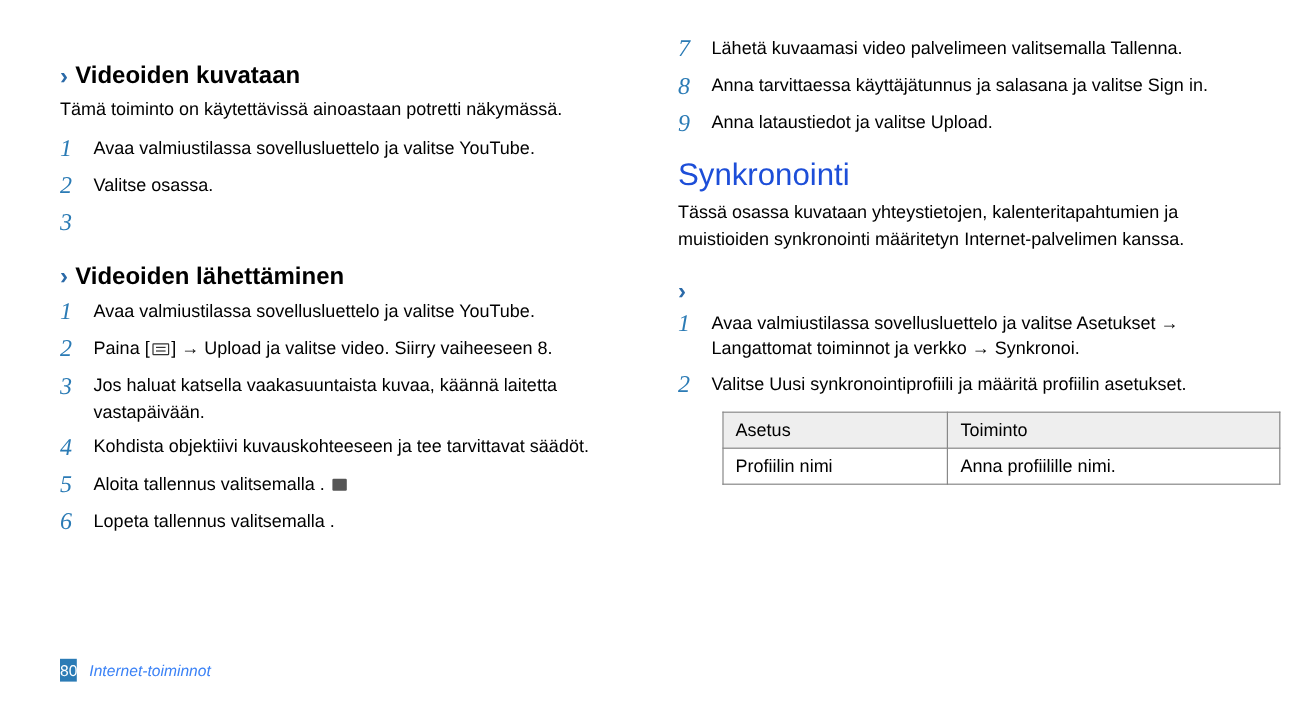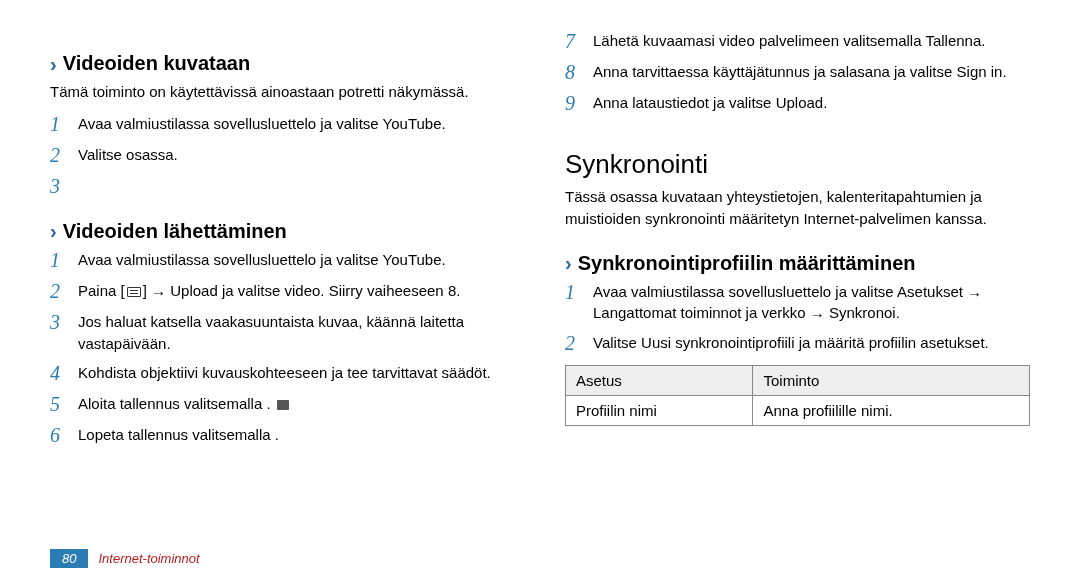--- a/index.html
+++ b/index.html
@@ -2,38 +2,38 @@
 <html><head>
 <meta charset="utf-8">
 <style>
   * { box-sizing: border-box; margin: 0; padding: 0; }
   html, body { width: 1080px; height: 586px; background: #fff; font-family: Arial, Helvetica, sans-serif; color: #000; }
   .page { width: 1080px; height: 586px; position: relative; padding: 30px 50px 0 50px; }
   .columns { display: flex; gap: 50px; }
   .col { flex: 1; }
   .subheading { font-size: 20px; font-weight: bold; margin-top: 22px; margin-bottom: 6px; display: flex; align-items: center; gap: 6px; }
   .subheading .chev { color: #2b6aa8; font-size: 20px; line-height: 1; }
-  .mainheading { color: #000000; font-size: 26px; font-weight: normal; margin-top: 34px; margin-bottom: 6px; }
+  .mainheading { color: #1d4ed8; font-size: 26px; font-weight: normal; margin-top: 15px; margin-bottom: 6px; }
   p, li, .row { font-size: 15px; line-height: 1.45; }
   .intro { margin-bottom: 10px; }
   ol.steps { list-style: none; padding: 0; margin: 0; }
   ol.steps > li { display: flex; gap: 10px; margin-bottom: 8px; align-items: flex-start; }
   ol.steps .num { font-family: "Times New Roman", serif; font-style: italic; color: #2b7bb5; font-size: 20px; min-width: 18px; line-height: 1.15; }
   ol.steps .body { flex: 1; }
   .bold { font-weight: normal; }
   .indent-sub { margin-left: 28px; margin-bottom: 8px; font-size: 15px; line-height: 1.45; }
   .sq { display: inline-block; width: 12px; height: 10px; background: #555; border-radius: 1px; vertical-align: middle; margin: 0 2px; }
   .menu-icon { display: inline-block; width: 14px; height: 10px; border: 1px solid #333; border-radius: 1px; vertical-align: middle; margin: 0 2px; position: relative; }
   .menu-icon::before { content: ""; position: absolute; left: 2px; right: 2px; top: 2px; height: 1px; background: #333; box-shadow: 0 3px 0 #333; }
-  table.settings { border-collapse: collapse; width: 100%; margin-top: 10px; }
+  table.settings { border-collapse: collapse; width: 100%; margin-top: 10px; margin-left: 37px; }
   table.settings td, table.settings th { border: 1px solid #888; padding: 6px 10px; font-size: 15px; text-align: left; font-weight: normal; }
   table.settings th { background: #eee; }
   .footer { position: absolute; left: 50px; bottom: 18px; display: flex; align-items: center; gap: 10px; }
-  .footer .pn { background: #2b7bb5; color: #fff; font-style: italic; font-size: 13px; padding: 2px 12px; }
-  .footer .sect { font-style: italic; font-size: 13px; color: #b91c1c; }
+  .footer .pn { background: #2b7bb5; color: #fff; font-size: 13px; padding: 2px 0; }
+  .footer .sect { font-style: italic; font-size: 13px; color: #3b82f6; }
 </style>
 </head>
 <body>
 
 <div class="page">
   <div class="columns">
 
     <div class="col">
 
       <div class="subheading">
@@ -121,21 +121,20 @@
             <span>Anna lataustiedot ja valitse </span><span class="bold">Upload</span><span>.</span>
           </span>
         </li>
       </ol>
 
       <h2 class="mainheading">Synkronointi</h2>
       <p class="intro">Tässä osassa kuvataan yhteystietojen, kalenteritapahtumien ja muistioiden synkronointi määritetyn Internet-palvelimen kanssa.</p>
 
       <div class="subheading">
         <span class="chev">›</span>
-        <span>Synkronointiprofiilin määrittäminen</span>
       </div>
 
       <ol class="steps">
         <li>
           <span class="num">1</span>
           <span class="body">
             <span>Avaa valmiustilassa sovellusluettelo ja valitse </span><span class="bold">Asetukset</span><span> → </span><span class="bold">Langattomat toiminnot ja verkko</span><span> → </span><span class="bold">Synkronoi</span><span>.</span>
           </span>
         </li>
         <li>

